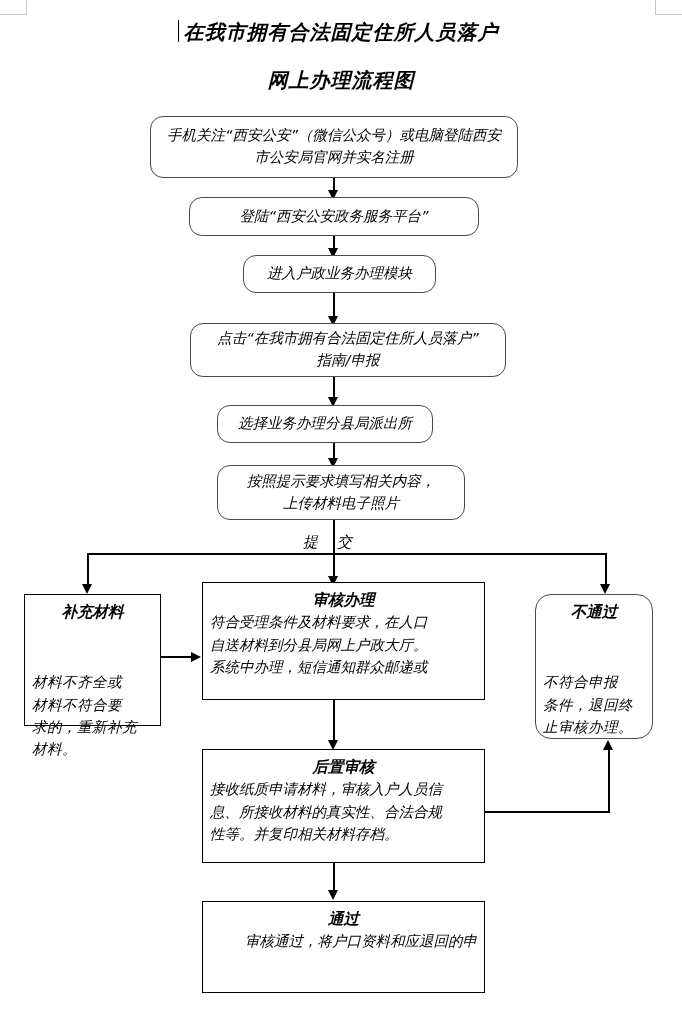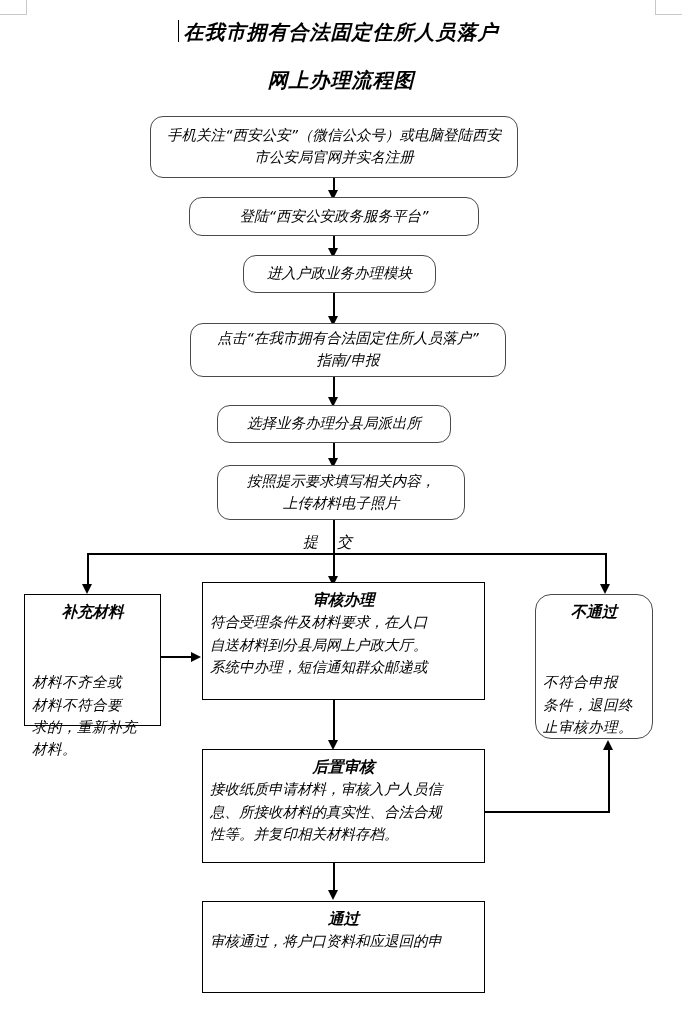--- a/index.html
+++ b/index.html
@@ -82,21 +82,21 @@
     font-weight: bold;
     text-align: center;
     font-size: 15.5px;
     line-height: 1.45;
     margin-bottom: 0px;
   }
   .panel .body {
     font-size: 14.5px;
     line-height: 1.52;
   }
-  .panel .body.center { text-align: left; }
+  .panel .body.center { text-align: right; }
   .panel.wide .body { letter-spacing: 0px; }
   .panel.narrow .body { letter-spacing: 0.5px; margin-top: 48px; }
 
   
   .vline, .hline {
     position: absolute;
     background: #000000;
   }
   .vline { width: 1.6px; }
   .hline { height: 1.6px; }
@@ -158,21 +158,21 @@
   <div class="vline" style="left:333px; top:293px; height:25px;"></div>
   <div class="arrow arrow-down" style="left:328px; top:316px;"></div>
 
   <div class="node rounded" style="left:190px; top:323px; width:316px; height:54px;">
     <span class="ln">点击“在我市拥有合法固定住所人员落户”</span>
     <span class="ln">指南/申报</span>
   </div>
   <div class="vline" style="left:333px; top:377px; height:22px;"></div>
   <div class="arrow arrow-down" style="left:328px; top:397px;"></div>
 
-  <div class="node rounded" style="left:217px; top:405px; width:234px; height:38px;">
+  <div class="node rounded" style="left:217px; top:405px; width:216px; height:38px;">
     <span class="ln">选择业务办理分县局派出所</span>
   </div>
   <div class="vline" style="left:333px; top:443px; height:17px;"></div>
   <div class="arrow arrow-down" style="left:328px; top:458px;"></div>
 
   <div class="node rounded" style="left:217px; top:465px; width:248px; height:55px;">
     <span class="ln">按照提示要求填写相关内容，</span>
     <span class="ln">上传材料电子照片</span>
   </div>
 

